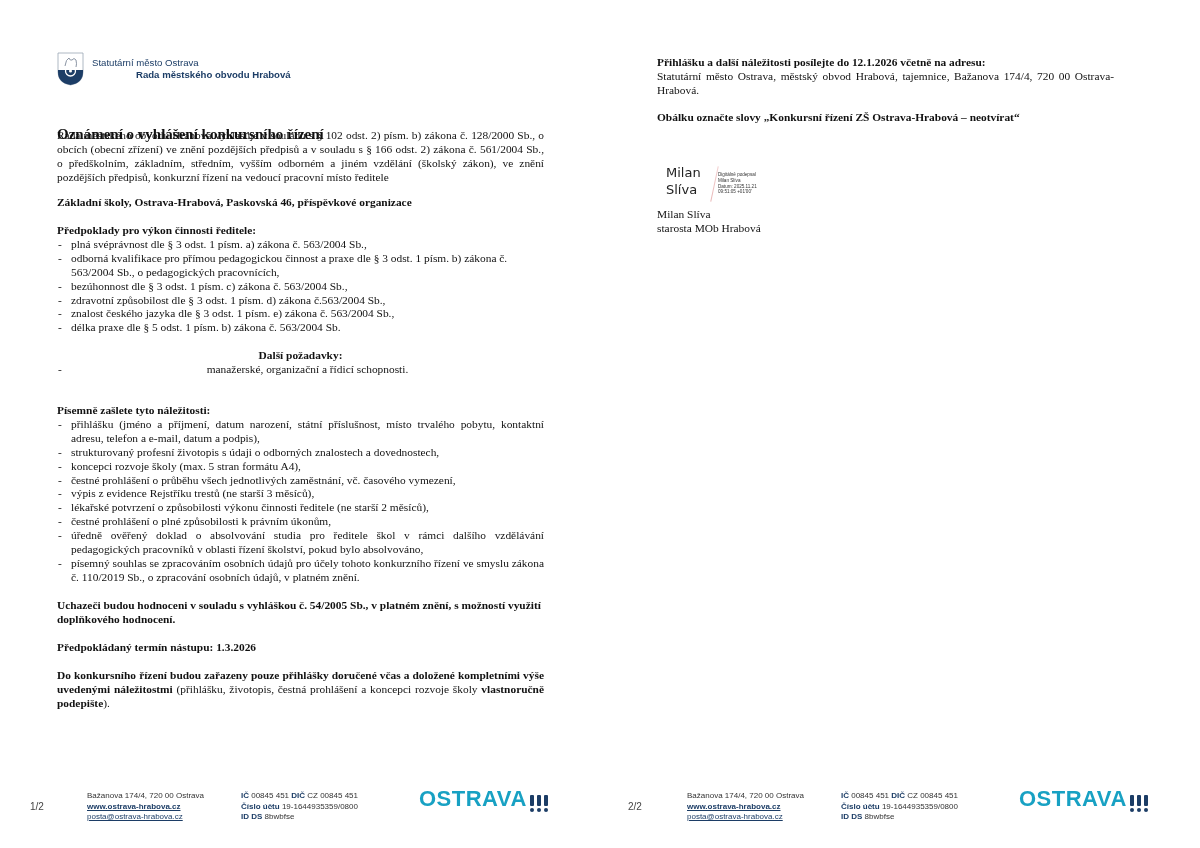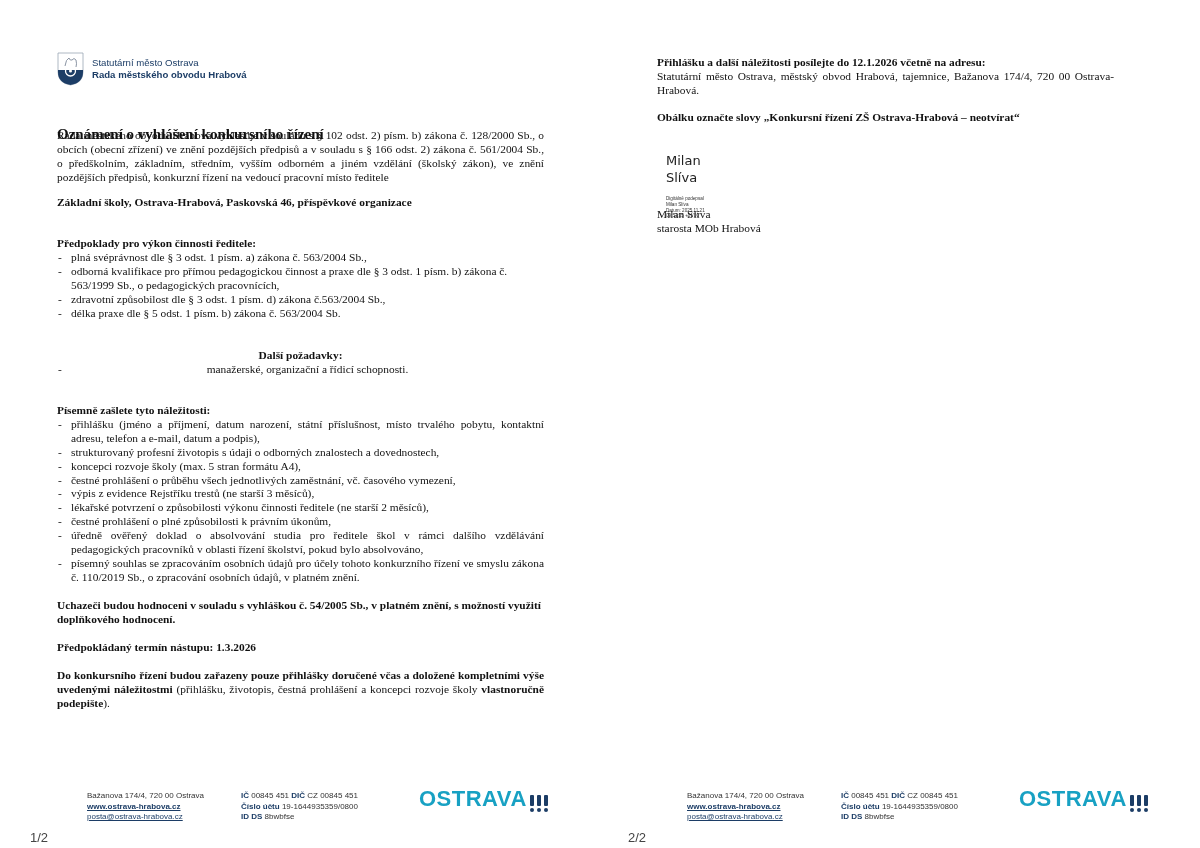--- a/index.html
+++ b/index.html
@@ -7,46 +7,46 @@
     body { position: relative; font-family: "Liberation Serif", serif; color: #111; }
 
     .page { position: absolute; top: 0; height: 848px; width: 600px; }
     .page-1 { left: 0; }
     .page-2 { left: 600px; }
 
     
     .header { position: absolute; left: 57px; top: 52px; display: flex; align-items: center; }
     .emblem { width: 27px; height: 34px; margin-right: 8px; }
     .header-text { font-family: "Liberation Sans", sans-serif; font-size: 9.6px; line-height: 12px; color: #1c3d66; }
-    .header-text .l2 { font-weight: bold; }
+    .header-text .l2 { font-weight: bold; margin-left: 44px; }
 
     .body-text { position: absolute; left: 57px; width: 487px; font-size: 11.4px; line-height: 13.9px; }
     .title { position: absolute; left: 57px; top: 100px; font-size: 15px; font-weight: bold; margin-top: 26px; }
     .p { text-align: justify; }
     .b { font-weight: bold; }
     ul.dash { list-style: none; }
     ul.dash li { position: relative; padding-left: 14px; }
     ul.dash li::before { content: "-"; position: absolute; left: 1px; }
 
     
     .footer { position: absolute; top: 791px; font-family: "Liberation Sans", sans-serif; font-size: 8px; line-height: 10.5px; color: #333; margin-left: 30px; }
-    .pg-num { position: absolute; top: 830px; font-family: "Liberation Sans", sans-serif; font-size: 13px; color: #444; }
+    .pg-num { position: absolute; top: 801px; font-family: "Liberation Sans", sans-serif; font-size: 10px; color: #444; }
     .footer a { color: #1c3d66; }
     .footer .web { font-weight: bold; text-decoration: underline; }
     .footer .mail { text-decoration: underline; color: #1c3d66; }
     .footer .k { font-weight: bold; color: #1c3d66; }
     .logo-ostrava { position: absolute; top: 786px; font-family: "Liberation Sans", sans-serif; font-weight: bold; font-size: 22px; letter-spacing: 0.5px; color: #18a1c3; display: flex; align-items: flex-end; text-align: right; }
     .logo-excl { display: inline-flex; gap: 2px; margin-left: 3px; height: 20px; align-items: flex-end; }
     .excl { display: flex; flex-direction: column; align-items: center; width: 5px; }
     .excl .bar { width: 4px; height: 11px; background: #1c3d66; border-radius: 1px; }
     .excl .dot { width: 4px; height: 4px; background: #1c3d66; border-radius: 50%; margin-top: 2px; }
 
     
     .p2-text { position: absolute; left: 57px; width: 457px; font-size: 11.4px; line-height: 13.9px; }
-    .sig-box { position: absolute; left: 66px; top: 152px; width: 110px; height: 40px; display: flex; flex-direction: column; }
+    .sig-box { position: absolute; left: 66px; top: 164px; width: 110px; height: 40px; display: flex; }
     .sig-name { font-family: "DejaVu Sans", sans-serif; font-size: 13px; line-height: 17px; color: #222; width: 48px; }
     .sig-line { width: 1px; height: 36px; background: linear-gradient(#f2cfcf, #e8b6b6); transform: rotate(12deg); margin: 2px 3px 0 0; }
     .sig-meta { font-family: "Liberation Sans", sans-serif; font-size: 4.6px; line-height: 5.8px; color: #333; padding-top: 8px; }
     .signer { position: absolute; left: 57px; top: 208px; font-size: 11.4px; line-height: 13.9px; }
   </style>
 </head>
 <body>
 
 <div class="page page-1">
   <div class="header">
@@ -64,26 +64,28 @@
   </div>
 
   <div class="title">Oznámení o vyhlášení konkursního řízení</div>
 
   <div class="body-text" style="top:129px;">
     <p class="p">Rada městského obvodu Hrabová vyhlašuje v souladu s § 102 odst. 2) písm. b) zákona č. 128/2000 Sb., o obcích (obecní zřízení) ve znění pozdějších předpisů a v souladu s § 166 odst. 2) zákona č. 561/2004 Sb., o předškolním, základním, středním, vyšším odborném a jiném vzdělání (školský zákon), ve znění pozdějších předpisů, konkurzní řízení na vedoucí pracovní místo ředitele</p>
   </div>
 
   <div class="body-text b" style="top:196px;">Základní školy, Ostrava-Hrabová, Paskovská 46, příspěvkové organizace</div>
 
-  <div class="body-text" style="top:237px;">
+  <div class="body-text" style="top:224px;">
     <div class="b">Předpoklady pro výkon činnosti ředitele:</div>
     <ul class="dash">
       <li>plná svéprávnost dle § 3 odst. 1 písm. a) zákona č. 563/2004 Sb.,</li>
-      <li>odborná kvalifikace pro přímou pedagogickou činnost a praxe dle § 3 odst. 1 písm. b) zákona č. 563/1999 Sb., o pedagogických pracovnících,</li>
+      <li>odborná kvalifikace pro přímou pedagogickou činnost a praxe dle § 3 odst. 1 písm. b) zákona č. 563/2004 Sb., o pedagogických pracovnících,</li>
+      <li>bezúhonnost dle § 3 odst. 1 písm. c) zákona č. 563/2004 Sb.,</li>
       <li>zdravotní způsobilost dle § 3 odst. 1 písm. d) zákona č.563/2004 Sb.,</li>
+      <li>znalost českého jazyka dle § 3 odst. 1 písm. e) zákona č. 563/2004 Sb.,</li>
       <li>délka praxe dle § 5 odst. 1 písm. b) zákona č. 563/2004 Sb.</li>
     </ul>
   </div>
 
   <div class="body-text" style="top:349px;text-align:center;">
     <div class="b">Další požadavky:</div>
     <ul class="dash">
       <li>manažerské, organizační a řídicí schopnosti.</li>
     </ul>
   </div>

